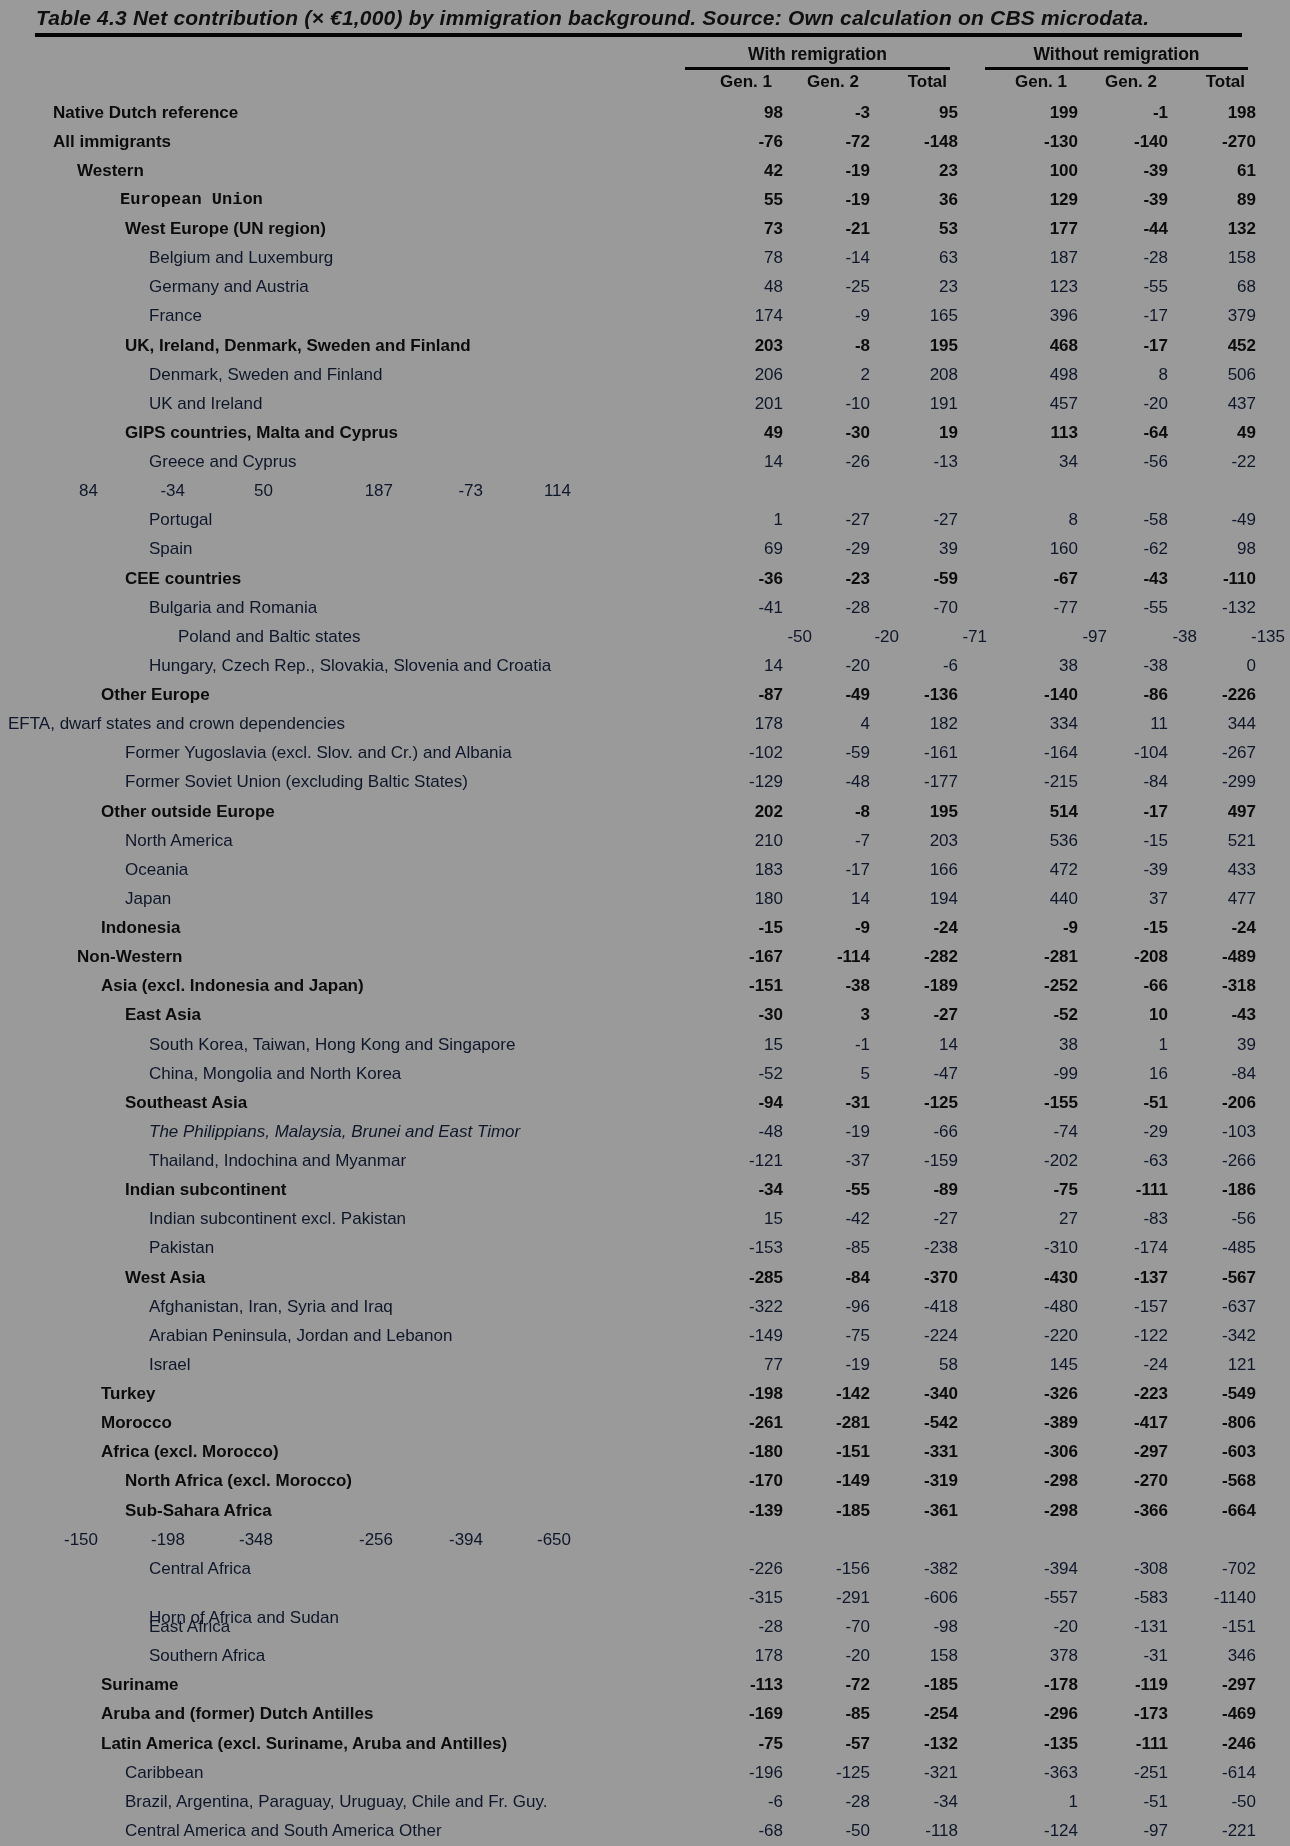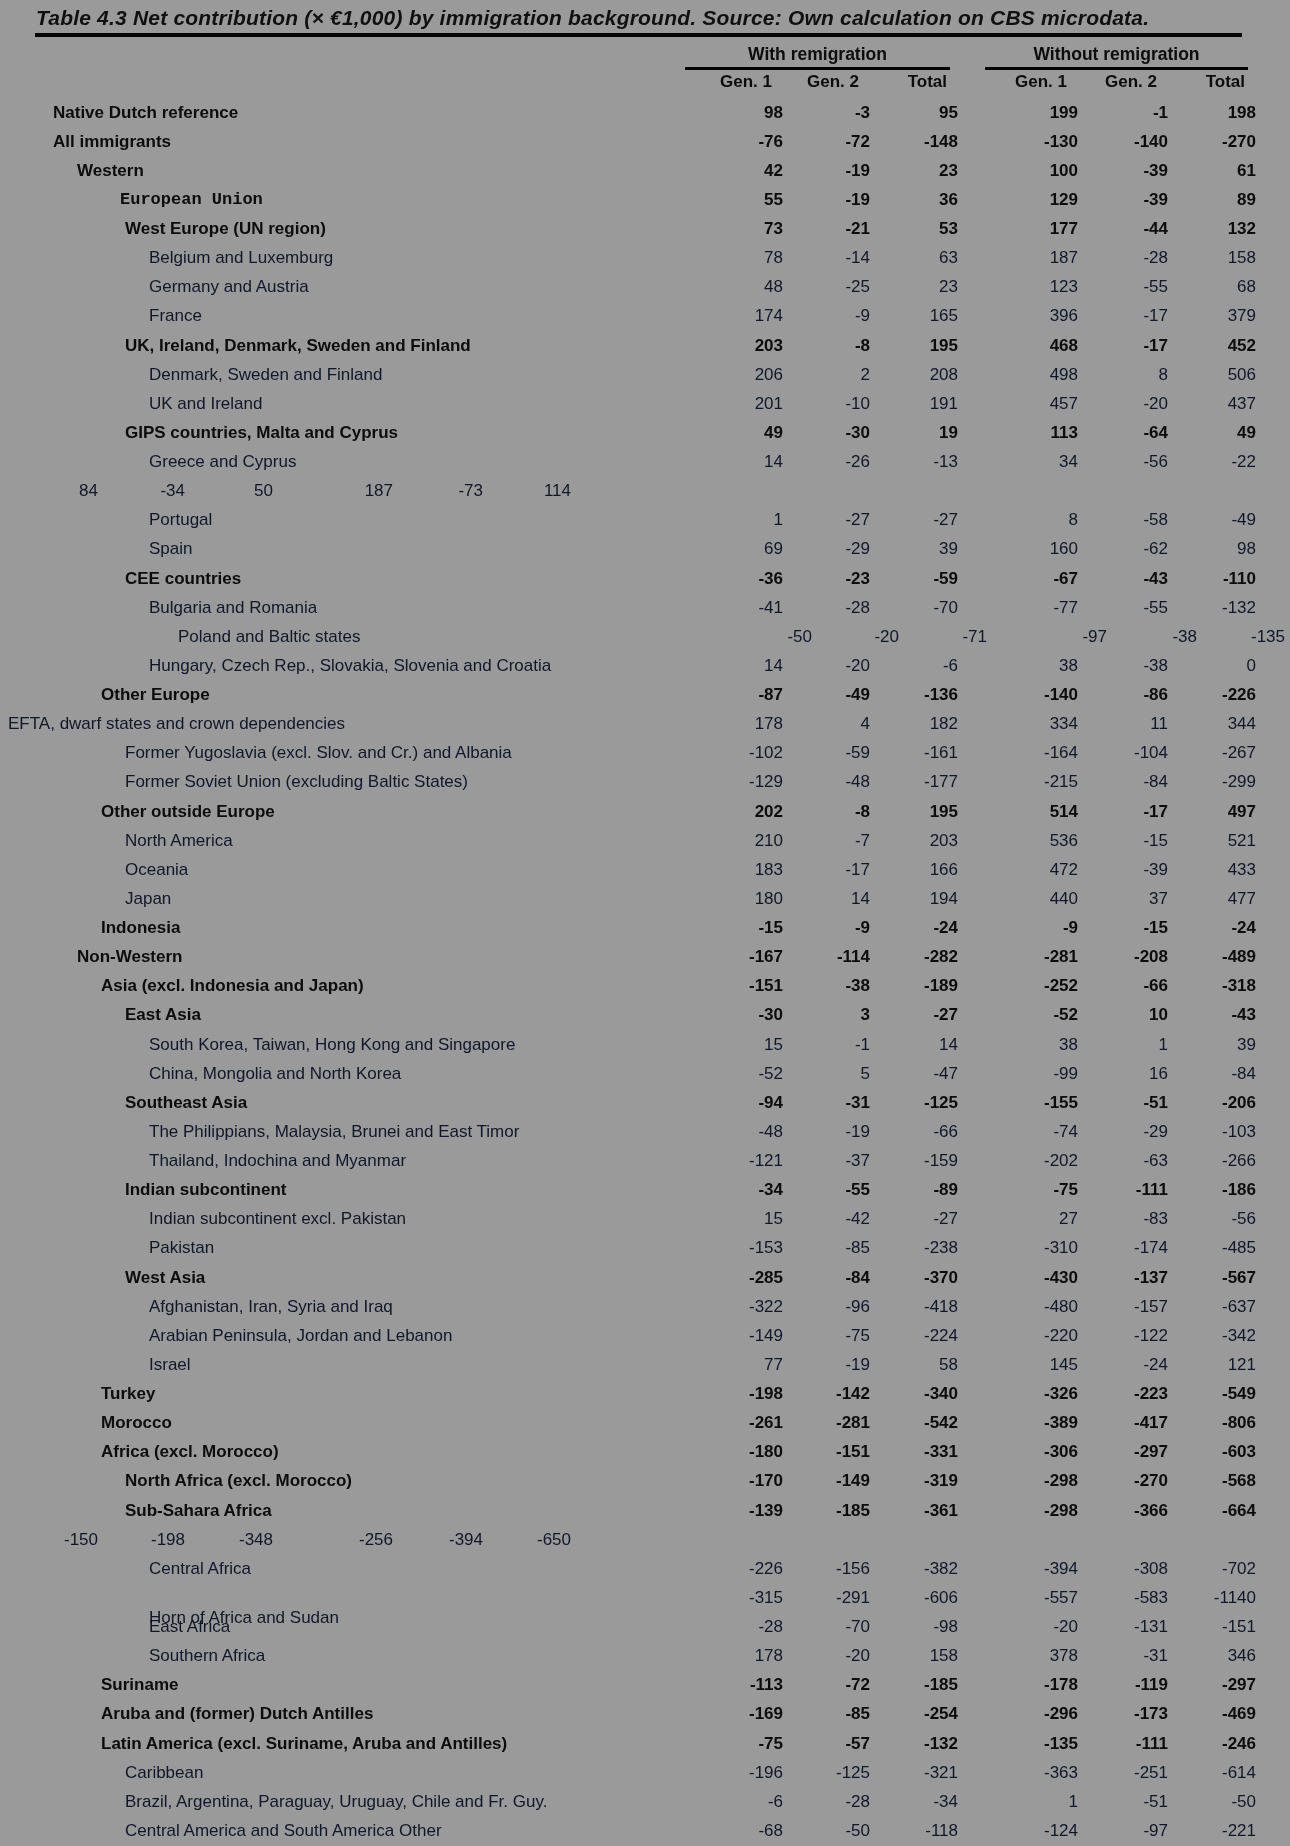--- a/index.html
+++ b/index.html
@@ -417,21 +417,21 @@
       <div class="cell lab-col label" style="padding-left: 117px;">Southeast Asia</div>
       <div class="cell c1 num">-94</div>
       <div class="cell c2 num">-31</div>
       <div class="cell c3 num">-125</div>
       <div class="cell c4 num">-155</div>
       <div class="cell c5 num">-51</div>
       <div class="cell c6 num">-206</div>
     </div>
 
     <div class="row">
-      <div class="cell lab-col label" style="padding-left: 141px;">The Philippians, Malaysia, Brunei and East Timor</div>
+      <div class="cell lab-col label" style="padding-left: 141px; font-style: italic;">The Philippians, Malaysia, Brunei and East Timor</div>
       <div class="cell c1 num">-48</div>
       <div class="cell c2 num">-19</div>
       <div class="cell c3 num">-66</div>
       <div class="cell c4 num">-74</div>
       <div class="cell c5 num">-29</div>
       <div class="cell c6 num">-103</div>
     </div>
 
     <div class="row">
       <div class="cell lab-col label" style="padding-left: 141px;">Thailand, Indochina and Myanmar</div>

